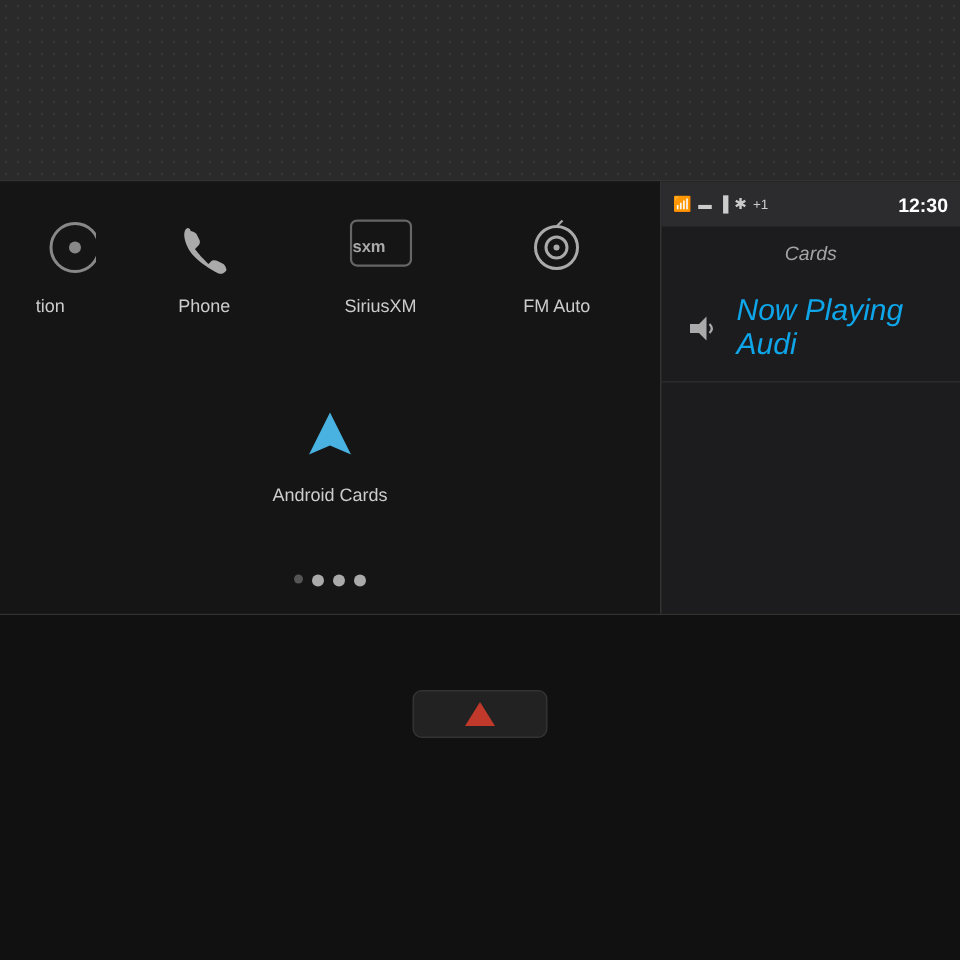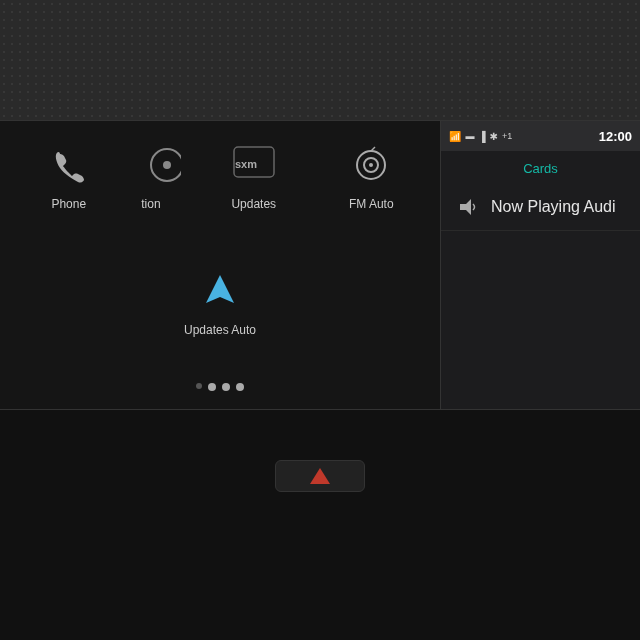--- a/index.html
+++ b/index.html
@@ -132,23 +132,24 @@
     }
 
     .status-time {
       color: #fff;
       font-size: 13px;
       font-weight: 600;
     }
 
     .cards-header {
       padding: 10px 16px 8px;
-      color: #14b8a6;
+      color: #a3a3a3;
       font-size: 13px;
       text-align: center;
+      font-style: italic;
     }
 
     .card-item {
       display: flex;
       align-items: center;
       padding: 12px 16px;
       gap: 12px;
       cursor: pointer;
       border-bottom: 1px solid #2a2a2a;
     }
@@ -158,23 +159,24 @@
       height: 22px;
       display: flex;
       align-items: center;
       justify-content: center;
       color: #aaa;
       font-size: 16px;
       flex-shrink: 0;
     }
 
     .card-label {
-      color: #e5e5e5;
-      font-size: 16px;
+      color: #0ea5e9;
+      font-size: 20px;
       font-weight: 400;
+      font-style: italic;
     }
 
     
     .bottom-area {
       width: 100%;
       height: 230px;
       background: #111;
       display: flex;
       align-items: flex-start;
       justify-content: center;
@@ -218,47 +220,47 @@
 <div class="speaker-top">
   <div class="grille-pattern"></div>
 </div>
 
 <div class="screen">
 
   <div class="app-grid-panel">
 
     <div class="app-row">
 
-      <div class="app-item">
-        <div class="app-icon">
-          <svg width="38" height="38" viewBox="0 0 38 38">
-            <path d="M10 8 C10 8 12 8 14 10 L16 14 C16 14 17 16 15 18 L13 20 C13 20 16 24 18 26 C20 28 22 30 22 30 L24 28 C24 28 26 27 28 28 L32 30 C34 32 34 34 34 34 C34 34 32 38 28 36 C24 34 14 28 10 22 C6 16 4 8 8 6 C8 6 10 6 10 8 Z" fill="#aaa"></path>
-          </svg>
-        </div>
-        <span class="app-label">Phone</span>
-      </div>
-
       <div class="app-item" style="width:40px; overflow:hidden; align-items:flex-start;">
         <div class="app-icon">
           <svg width="36" height="36" viewBox="0 0 36 36">
             <circle cx="18" cy="18" r="16" stroke="#888" stroke-width="2" fill="none"></circle>
             <circle cx="18" cy="18" r="4" fill="#888"></circle>
           </svg>
         </div>
         <span class="app-label partial-label">tion</span>
       </div>
 
       <div class="app-item">
         <div class="app-icon">
+          <svg width="38" height="38" viewBox="0 0 38 38">
+            <path d="M10 8 C10 8 12 8 14 10 L16 14 C16 14 17 16 15 18 L13 20 C13 20 16 24 18 26 C20 28 22 30 22 30 L24 28 C24 28 26 27 28 28 L32 30 C34 32 34 34 34 34 C34 34 32 38 28 36 C24 34 14 28 10 22 C6 16 4 8 8 6 C8 6 10 6 10 8 Z" fill="#aaa"></path>
+          </svg>
+        </div>
+        <span class="app-label">Phone</span>
+      </div>
+
+      <div class="app-item">
+        <div class="app-icon">
           <svg width="42" height="38" viewBox="0 0 42 38">
             <text x="2" y="22" font-size="11" fill="#aaa" font-family="sans-serif" font-weight="bold">sxm</text>
             <rect x="1" y="1" width="40" height="30" rx="4" stroke="#666" stroke-width="1.5" fill="none"></rect>
           </svg>
         </div>
-        <span class="app-label">Updates</span>
+        <span class="app-label">SiriusXM</span>
       </div>
 
       <div class="app-item">
         <div class="app-icon">
           <svg width="40" height="40" viewBox="0 0 40 40">
             <circle cx="20" cy="20" r="14" stroke="#aaa" stroke-width="2" fill="none"></circle>
             <circle cx="20" cy="20" r="7" stroke="#aaa" stroke-width="2" fill="none"></circle>
             <circle cx="20" cy="20" r="2" fill="#aaa"></circle>
             <line x1="20" y1="6" x2="24" y2="2" stroke="#aaa" stroke-width="1.5"></line>
           </svg>
@@ -270,21 +272,21 @@
     <div class="app-row">
 
 
       <div class="app-item">
         <div class="app-icon">
           <svg width="40" height="40" viewBox="0 0 40 40">
 
             <path d="M20 4 L34 32 L20 26 L6 32 Z" fill="#4fc3f7" opacity="0.9"></path>
           </svg>
         </div>
-        <span class="app-label">Updates Auto</span>
+        <span class="app-label">Android Cards</span>
       </div>
 
 
     </div>
 
     <div class="page-dots">
       <div class="dot"></div>
       <div class="dot active"></div>
       <div class="dot active"></div>
       <div class="dot active"></div>
@@ -298,21 +300,21 @@
 
         <span class="status-icon">📶</span>
 
         <span class="status-icon" style="font-size:9px;">▬</span>
 
         <span class="status-icon">▐</span>
 
         <span class="status-icon">✱</span>
         <span class="status-icon" style="font-size:9px;">+1</span>
       </div>
-      <span class="status-time">12:00</span>
+      <span class="status-time">12:30</span>
     </div>
 
     <div class="cards-header">Cards</div>
 
     <div class="card-item">
       <div class="card-icon">
         <svg width="20" height="20" viewBox="0 0 20 20">
           <polygon points="2,7 8,7 13,2 13,18 8,13 2,13" fill="#aaa"></polygon>
           <path d="M15 7 Q18 10 15 13" stroke="#aaa" stroke-width="1.5" fill="none"></path>
         </svg>

